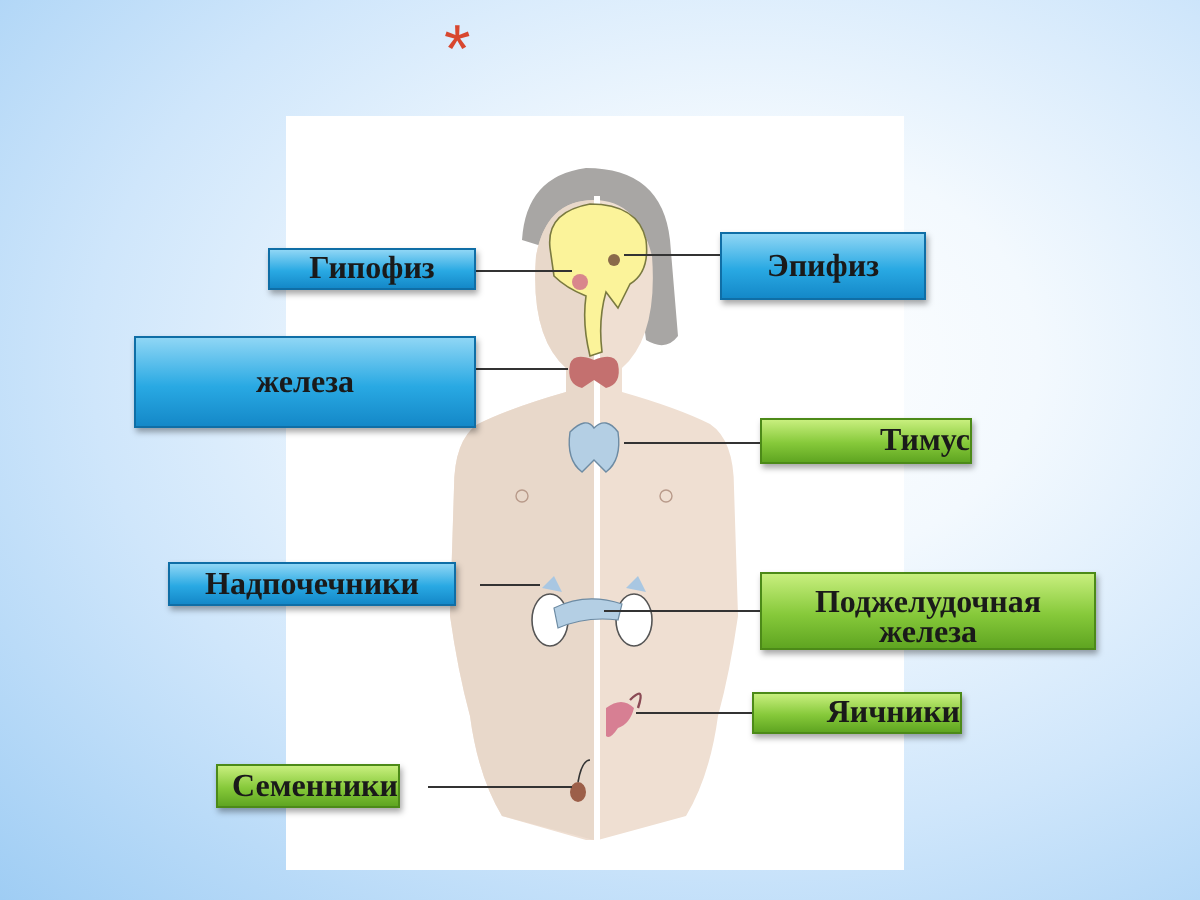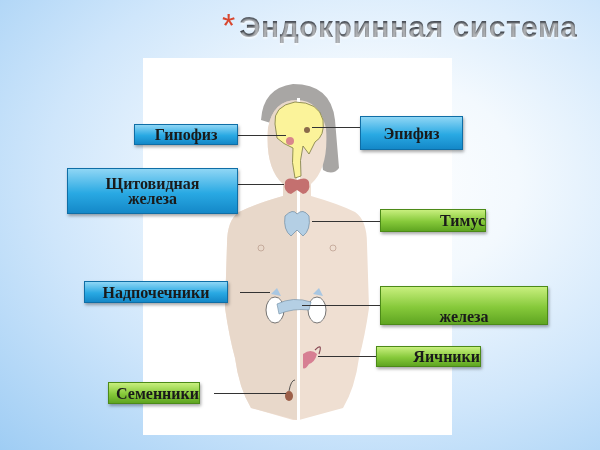--- a/index.html
+++ b/index.html
@@ -26,21 +26,20 @@
   }
   .blue { background: linear-gradient(#8fd6f5, #29a9e3 55%, #1488c8); border: 1px solid #0f6ea6; }
   .green { background: linear-gradient(#c8ef7e, #86c93a 55%, #5fa521); border: 1px solid #4c8a18; justify-content: flex-end; }
   .line { position: absolute; height: 1px; background: #333; }
 </style>
 </head>
 <body>
 
 <div class="title-wrap">
   <span class="asterisk">*</span>
-  <span class="title">Эндокринная система</span>
 </div>
 
 <div class="panel"></div>
 
 <svg class="body" width="309" height="377" viewBox="0 0 309 377">
 
   <path d="M118 62 Q120 30 150 26 Q188 26 192 62 L196 110 Q190 118 180 112 L176 80 Z" fill="#a8a6a4"></path>
 
   <path d="M125 70 Q122 110 140 126 L140 138 Q112 146 96 154 Q84 162 84 186 L82 250 Q86 278 92 300 Q96 330 108 350 L150 362 L156 362 L200 350 Q212 330 216 300 Q222 278 226 250 L224 186 Q224 162 212 154 Q196 146 168 138 L168 126 Q186 110 183 70 Q176 42 154 42 Q130 42 125 70 Z" fill="#efdfd2"></path>
   <rect x="154" y="40" width="3" height="324" fill="#ffffff"></rect>
@@ -79,30 +78,30 @@
 <div class="line" style="left:318px; top:356px; width:58px;"></div>
 <div class="line" style="left:214px; top:393px; width:72px;"></div>
 
 <div class="label blue" style="left:134px; top:124px; width:104px; height:21px;">
   <span>Гипофиз</span>
 </div>
 <div class="label blue" style="left:360px; top:116px; width:103px; height:34px;">
   <span>Эпифиз</span>
 </div>
 <div class="label blue" style="left:67px; top:168px; width:171px; height:46px; flex-direction:column;">
-  <span>Щитовидная</span>
   <span>железа</span>
 </div>
 <div class="label green" style="left:380px; top:209px; width:106px; height:23px;">
   <span>Тимус</span>
 </div>
 <div class="label blue" style="left:84px; top:281px; width:144px; height:22px;">
   <span>Надпочечники</span>
 </div>
 <div class="label green" style="left:380px; top:286px; width:168px; height:39px; flex-direction:column;">
+  <span>Поджелудочная</span>
   <span>железа</span>
 </div>
 <div class="label green" style="left:376px; top:346px; width:105px; height:21px;">
   <span>Яичники</span>
 </div>
 <div class="label green" style="left:108px; top:382px; width:92px; height:22px;">
   <span>Семенники</span>
 </div>
 
 </body></html>

